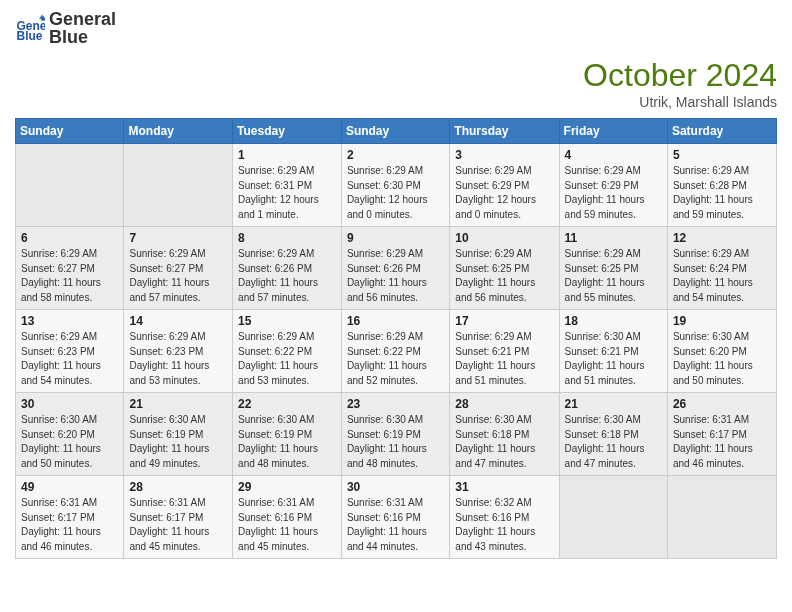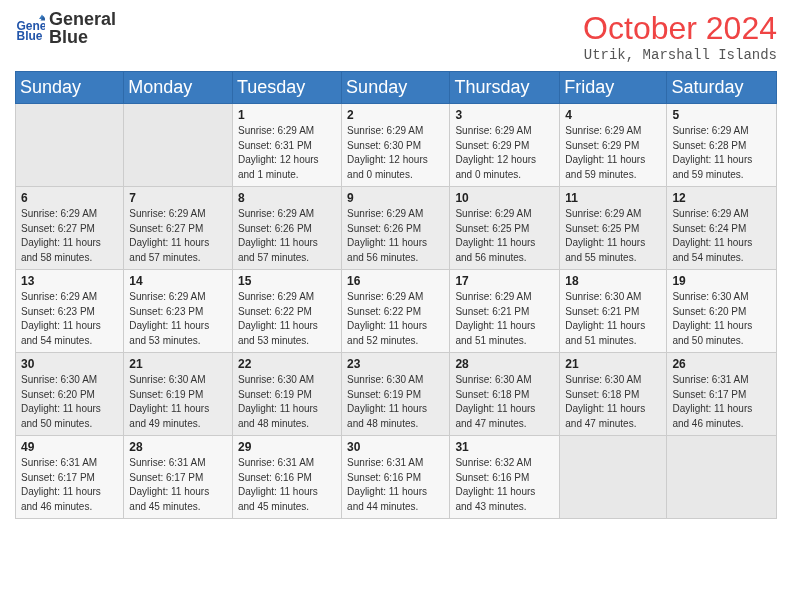--- a/index.html
+++ b/index.html
@@ -38,40 +38,40 @@
     .logo-icon {
       width: 30px;
       height: 30px;
     }
     .title-block {
       text-align: right;
     }
     .month-year {
       font-size: 32px;
       font-weight: normal;
-      color: #ef4444;
+      color: #4d7c0f;
+      margin-top: 47px;
     }
     .location {
       font-size: 14px;
       color: #555;
-      font-family: Liberation Mono, monospace;
     }
     .calendar {
       width: 100%;
       border-collapse: collapse;
       border: 1px solid #ccc;
       font-size: 10.5px;
     }
     .calendar thead th {
       background: #3a7bbf;
       color: #fff;
       padding: 5px 4px;
       text-align: left;
-      font-size: 18px;
-      font-weight: normal;
+      font-size: 12px;
+      font-weight: bold;
       border: 1px solid #2e6aaa;
     }
     .calendar tbody td {
       vertical-align: top;
       padding: 4px 5px;
       border: 1px solid #ccc;
       width: 113px;
       min-height: 72px;
       background: #fff;
     }

